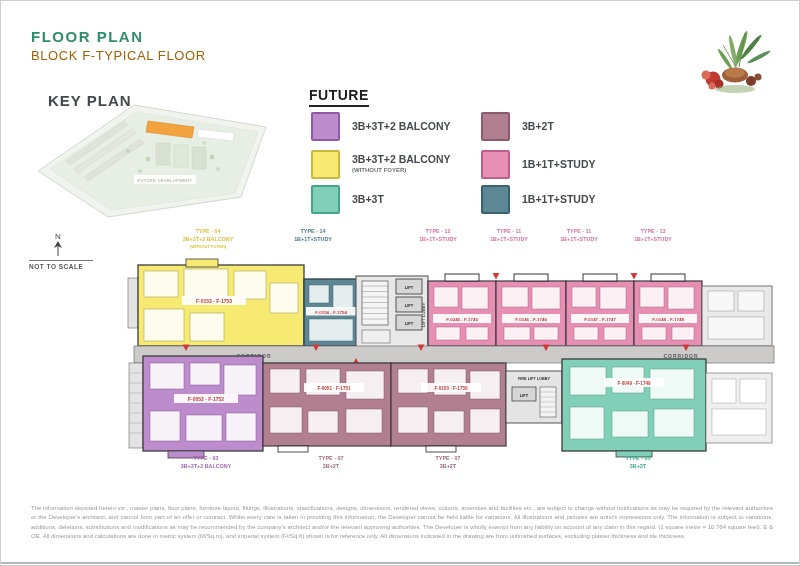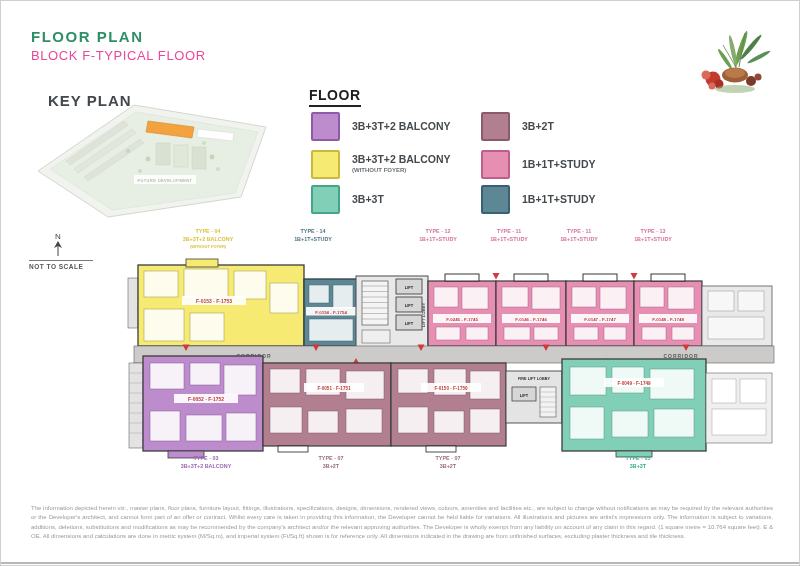--- a/index.html
+++ b/index.html
@@ -2,21 +2,21 @@
 <html><head>
 <meta charset="utf-8">
 <style>
   html,body{margin:0;padding:0;background:#e9e9e9;}
   .page{position:relative;width:800px;height:566px;margin:0 auto;background:#ffffff;
         border:1px solid #cfcfcf;box-sizing:border-box;overflow:hidden;
         font-family:"Liberation Sans", sans-serif;}
   .abs{position:absolute;}
   
   .title{left:30px;top:27px;font-size:15px;font-weight:bold;letter-spacing:1.5px;color:#2f8f68;}
-  .subtitle{left:30px;top:47px;font-size:13px;letter-spacing:.6px;color:#ec4899;text-align:center;}
+  .subtitle{left:30px;top:47px;font-size:13px;letter-spacing:.6px;color:#a16207;text-align:center;}
   
   .keyplan-label{left:47px;top:91px;font-size:15px;font-weight:bold;letter-spacing:1px;color:#43484c;}
   .north-box{left:50px;top:232px;width:14px;text-align:center;}
   .north-n{font-size:8px;color:#444;line-height:8px;}
   .nts{left:28px;top:259px;width:64px;border-top:1px solid #777;padding-top:2px;
        font-size:6.5px;font-weight:bold;letter-spacing:.5px;color:#555;}
   
   .legend-title{left:308px;top:86px;font-size:14px;font-weight:bold;color:#1d1d1d;
                 border-bottom:2px solid #222;padding-bottom:2px;letter-spacing:.5px;}
   .legend-item{display:flex;align-items:center;}
@@ -87,21 +87,21 @@
 
   <div class="abs north-box">
     <div class="north-n">N</div>
     <svg width="10" height="16" viewBox="0 0 10 16">
       <polygon points="5,0 9,7 5,5 1,7" fill="#444"></polygon>
       <line x1="5" y1="4" x2="5" y2="15" stroke="#444" stroke-width="1"></line>
     </svg>
   </div>
   <div class="abs nts">NOT TO SCALE</div>
 
-  <div class="abs legend-title">FLOOR</div>
+  <div class="abs legend-title">FUTURE</div>
 
   <div class="abs legend-item" style="left:310px;top:111px;">
     <div class="swatch" style="background-color: rgb(189, 140, 205); border-color: rgb(143, 90, 168);"></div>
     <div class="legend-text">3B+3T+2 BALCONY</div>
   </div>
   <div class="abs legend-item" style="left:310px;top:149px;">
     <div class="swatch" style="background-color: rgb(246, 234, 114); border-color: rgb(203, 184, 62);"></div>
     <div class="legend-text">
       <div>3B+3T+2 BALCONY</div>
       <div class="legend-sub">(WITHOUT FOYER)</div>

